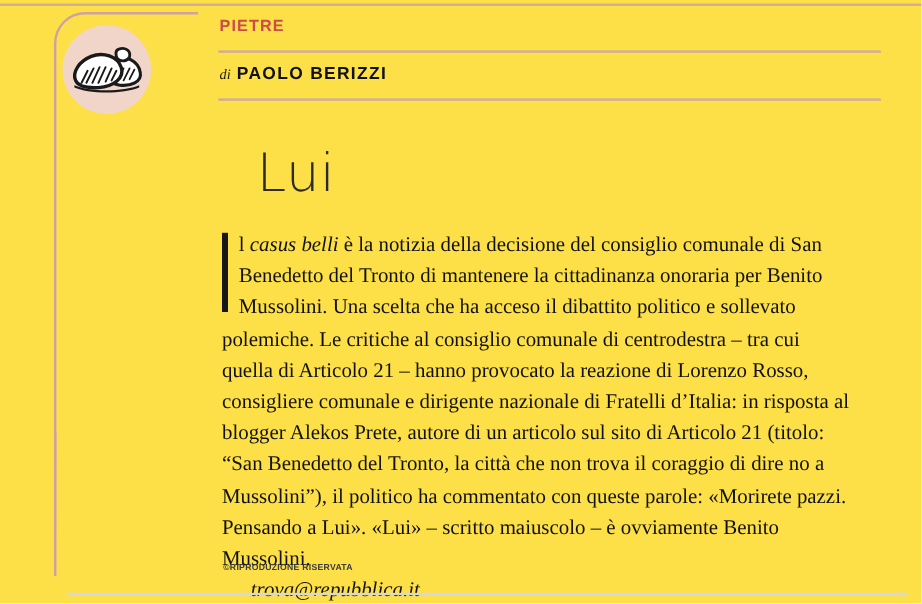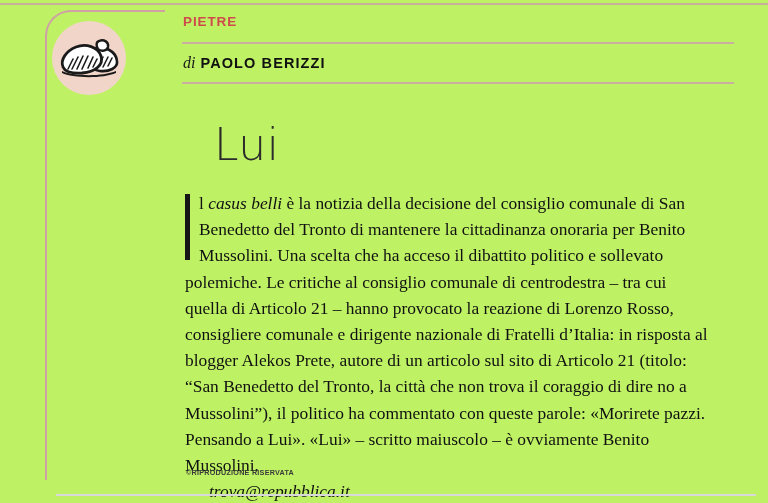--- a/index.html
+++ b/index.html
@@ -11,21 +11,21 @@
     width: 768px;
     height: 503px;
     overflow: hidden;
     font-family: "Liberation Sans", sans-serif;
     position: relative;
   }
 
   .page {
     position: absolute;
     inset: 0;
-    background: #bef264;
+    background: #fde047;
   }
 
   
   .rule-top {
     position: absolute;
     left: 0;
     top: 3px;
     width: 768px;
     height: 2px;
     background: #c9a3a3;
@@ -97,21 +97,21 @@
     position: absolute;
     left: 183px;
     top: 54px;
     font-size: 14.5px;
     color: #1a1a1a;
     white-space: nowrap;
   }
   .byline .di {
     font-family: "Liberation Serif", serif;
     font-style: italic;
-    font-size: 16px;
+    font-size: 12px;
     color: #1a1a1a;
     margin-right: 5px;
   }
   .byline .author {
     font-family: "Liberation Sans", sans-serif;
     font-weight: bold;
     letter-spacing: 1.1px;
     font-size: 14.5px;
     color: #111;
   }

